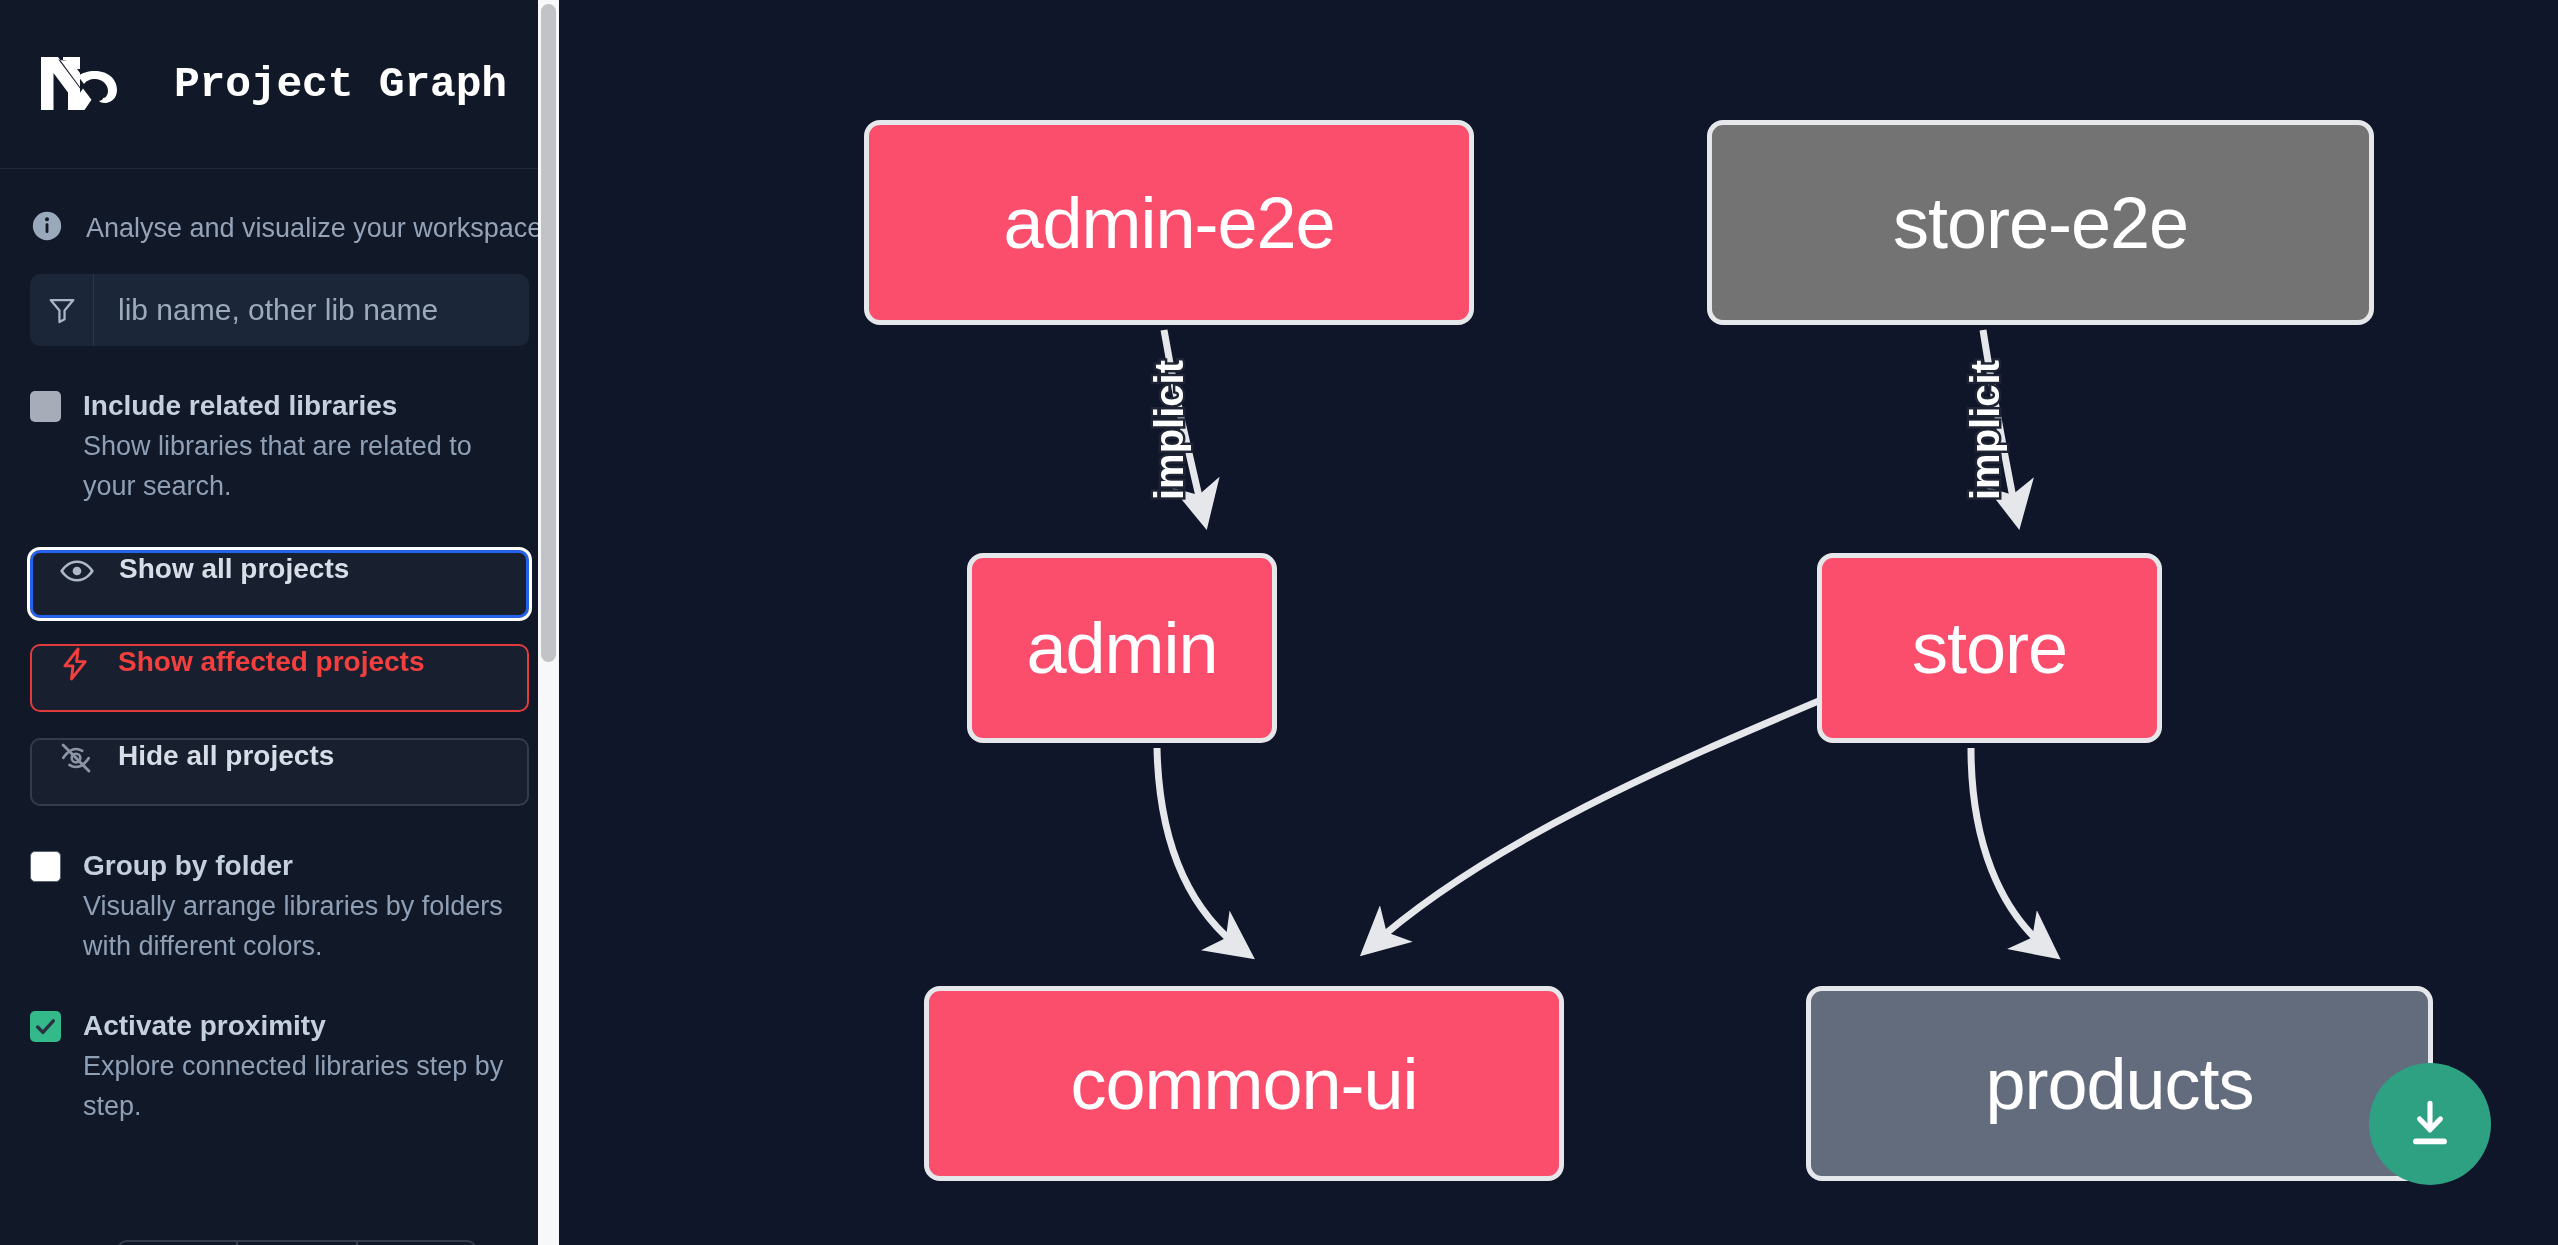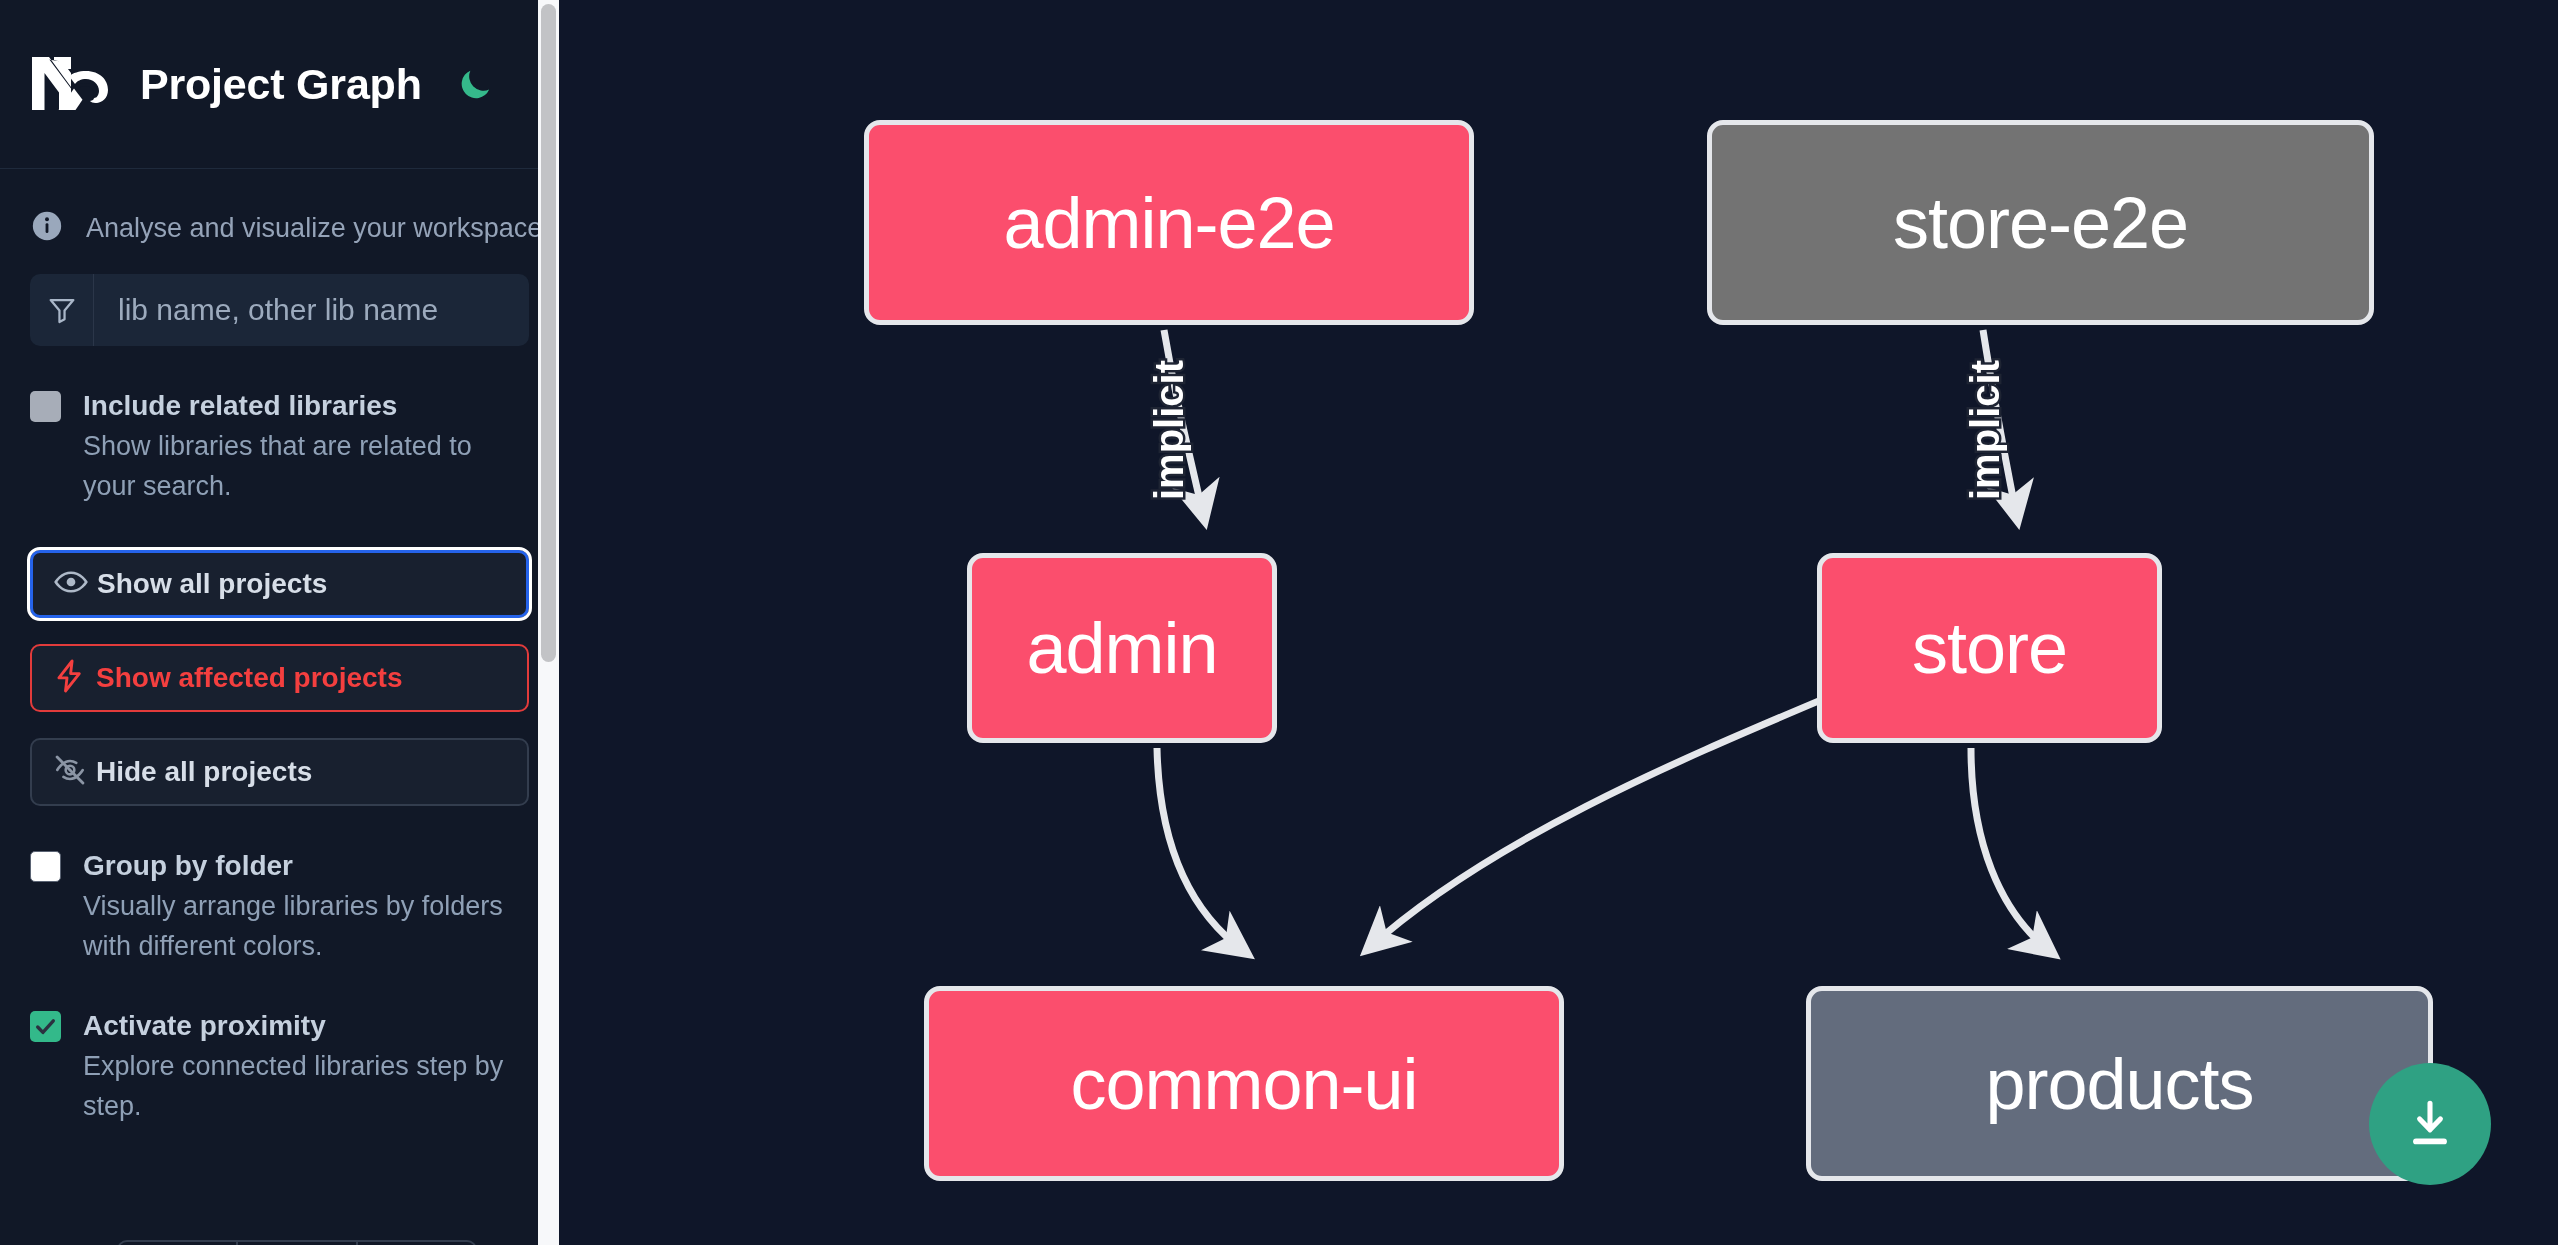--- a/index.html
+++ b/index.html
@@ -16,22 +16,23 @@
     position: relative;
     width: 559px; height: 1245px;
     background: #111827;
     flex: 0 0 559px;
     overflow: hidden;
   }
   #sidebar-header {
     height: 169px;
     border-bottom: 1px solid #1F2A3C;
     display: flex; align-items: center;
-    padding-left: 30px;
-    gap: 14px;
+    padding-left: 39px;
+    gap: 39px;
+    font-family: Liberation Mono, monospace;
   }
   #nx-logo { width: 96px; height: 62px; flex: 0 0 96px; }
   #app-title {
     color: #FFFFFF;
     font-size: 43px;
     font-weight: 700;
     letter-spacing: -0.2px;
     white-space: nowrap;
   }
   #theme-toggle {
@@ -101,22 +102,22 @@
   .check-desc {
     color: #8FA0B6; font-size: 27px; line-height: 40px;
     max-width: 440px;
   }
 
   
   .sb-btn {
     margin-top: 26px;
     height: 68px;
     border-radius: 10px;
-    display: flex; align-items: center;
-    gap: 8px; padding-left: 20px;
+    display: flex; align-items: flex-start;
+    gap: 24px; padding-left: 26px;
     cursor: pointer;
     background: #18202F;
   }
   #btn-show-all {
     border: 3px solid #2563EB;
     outline: 3px solid #FFFFFF;
     margin-top: 44px;
   }
   #btn-show-all .sb-btn-label { color: #D7DEE8; }
   #btn-show-affected { border: 2px solid #E23B3B; }

